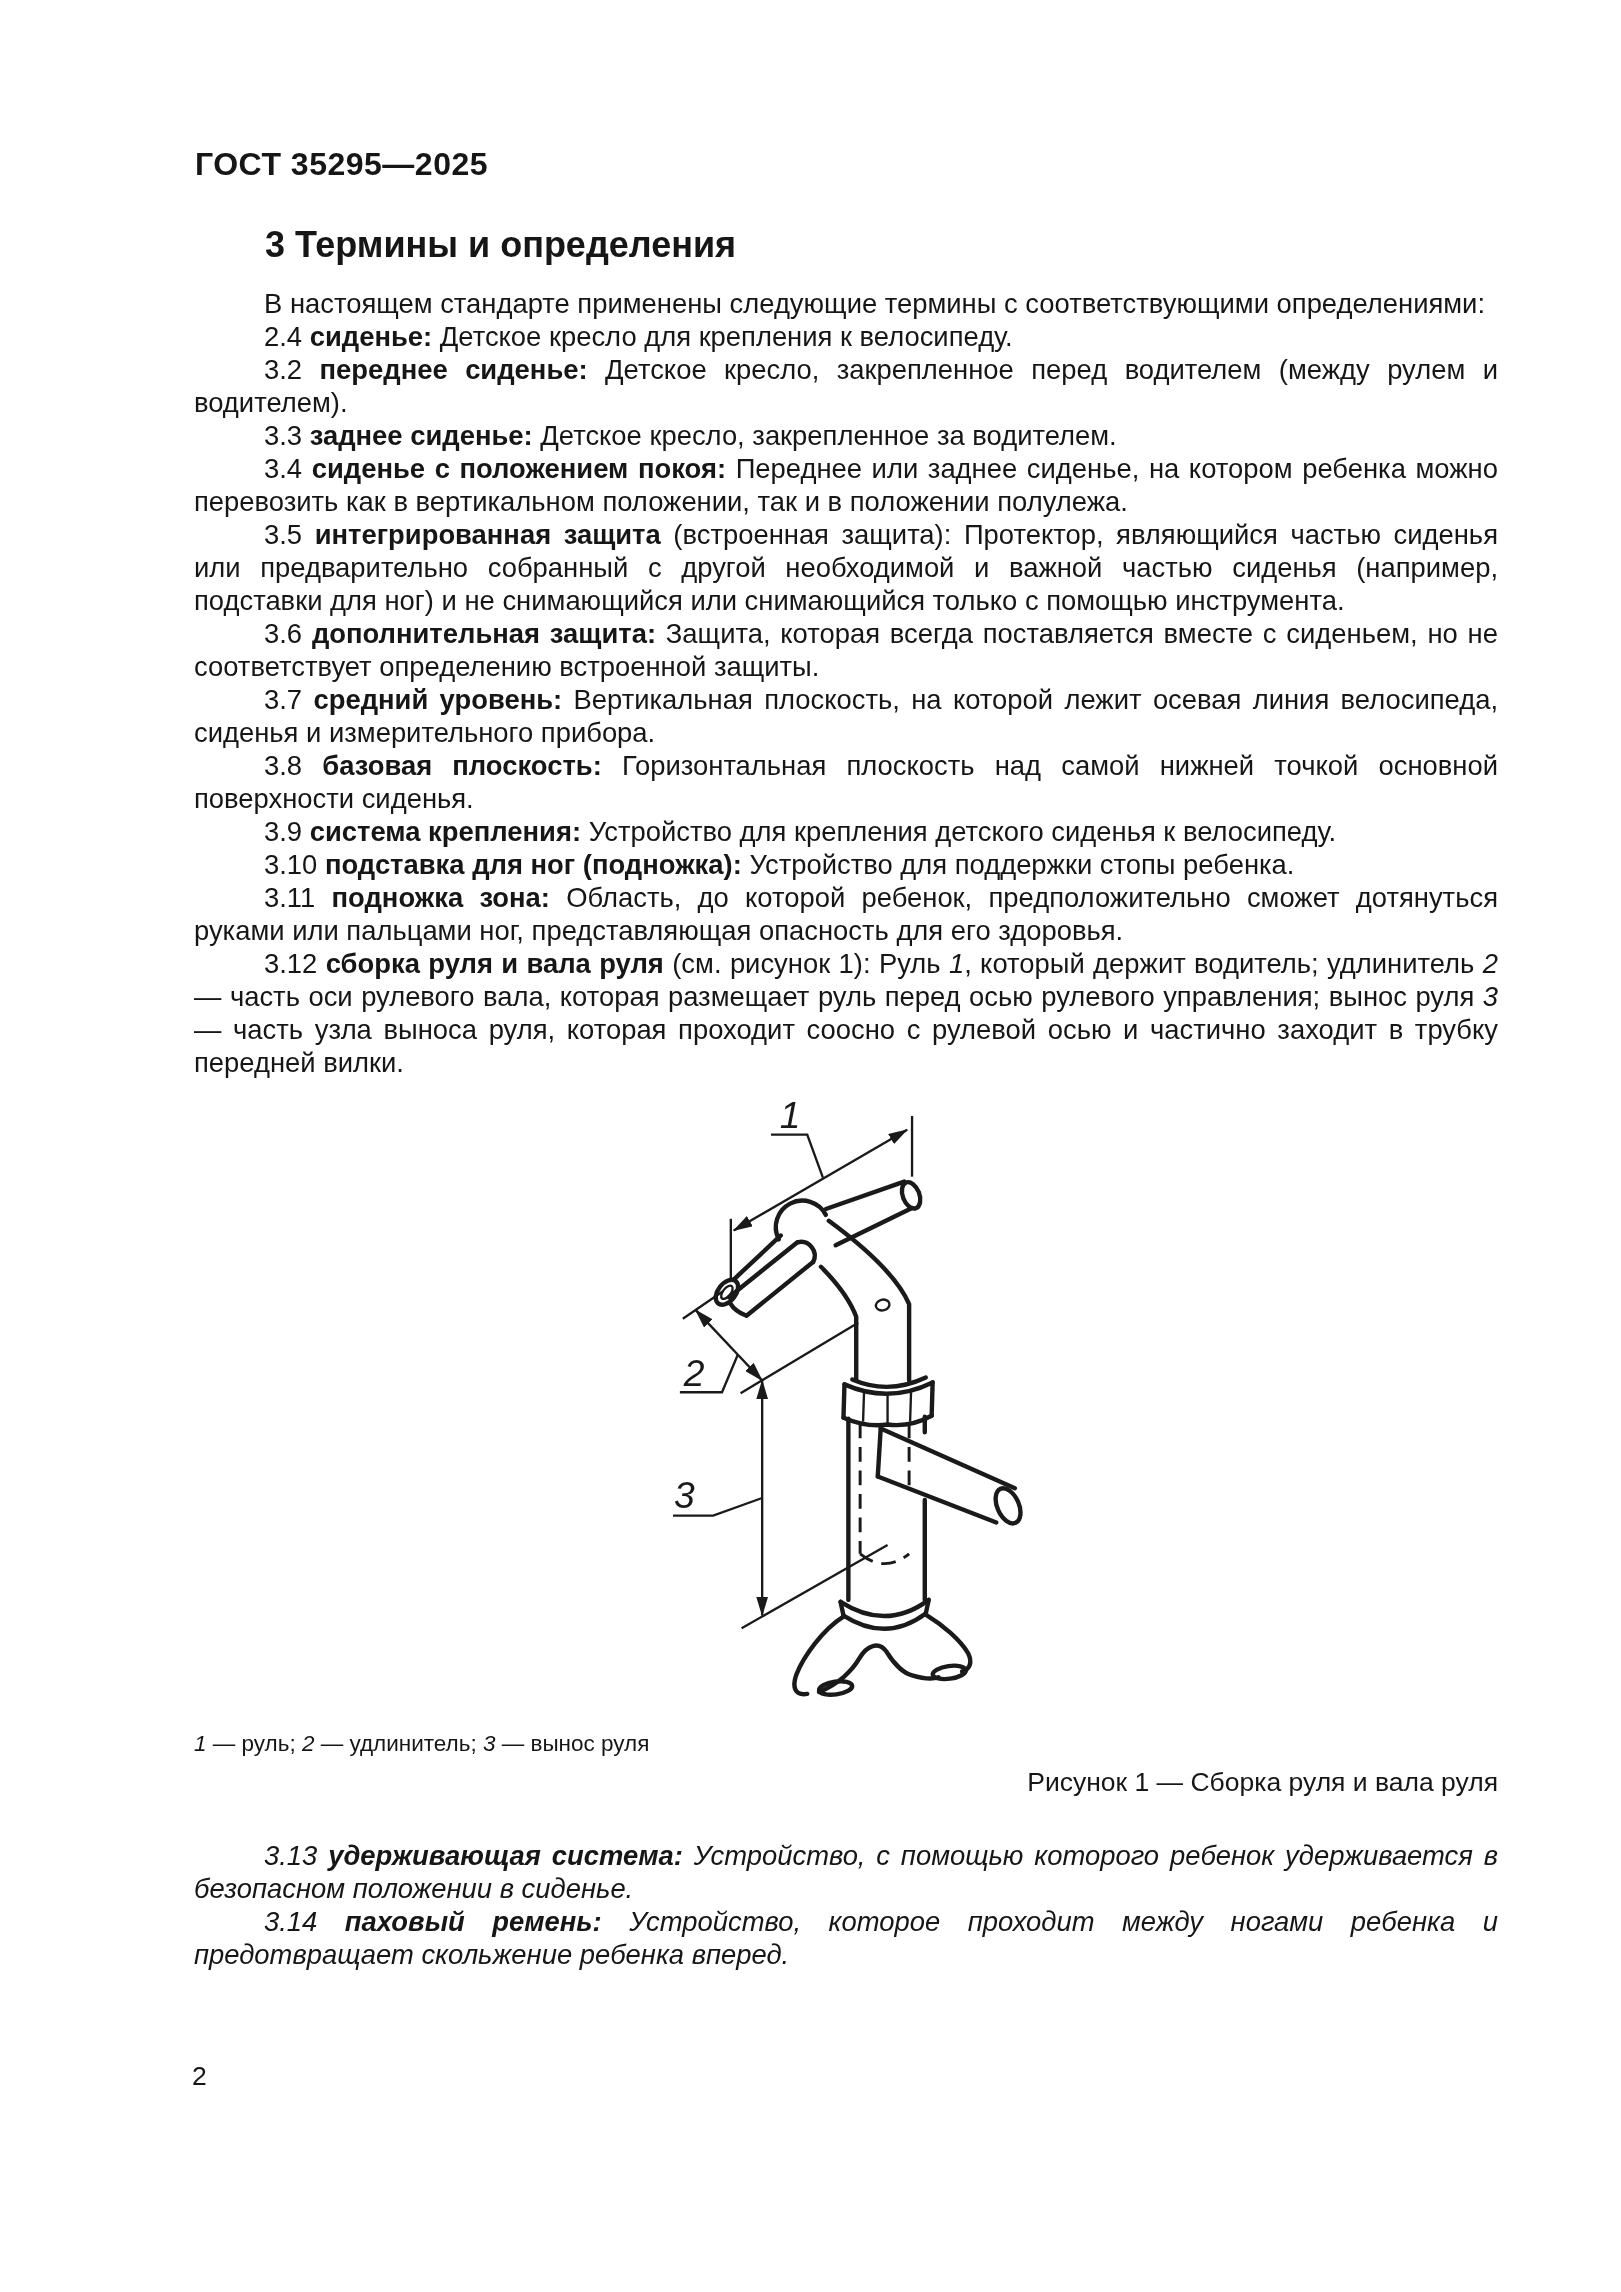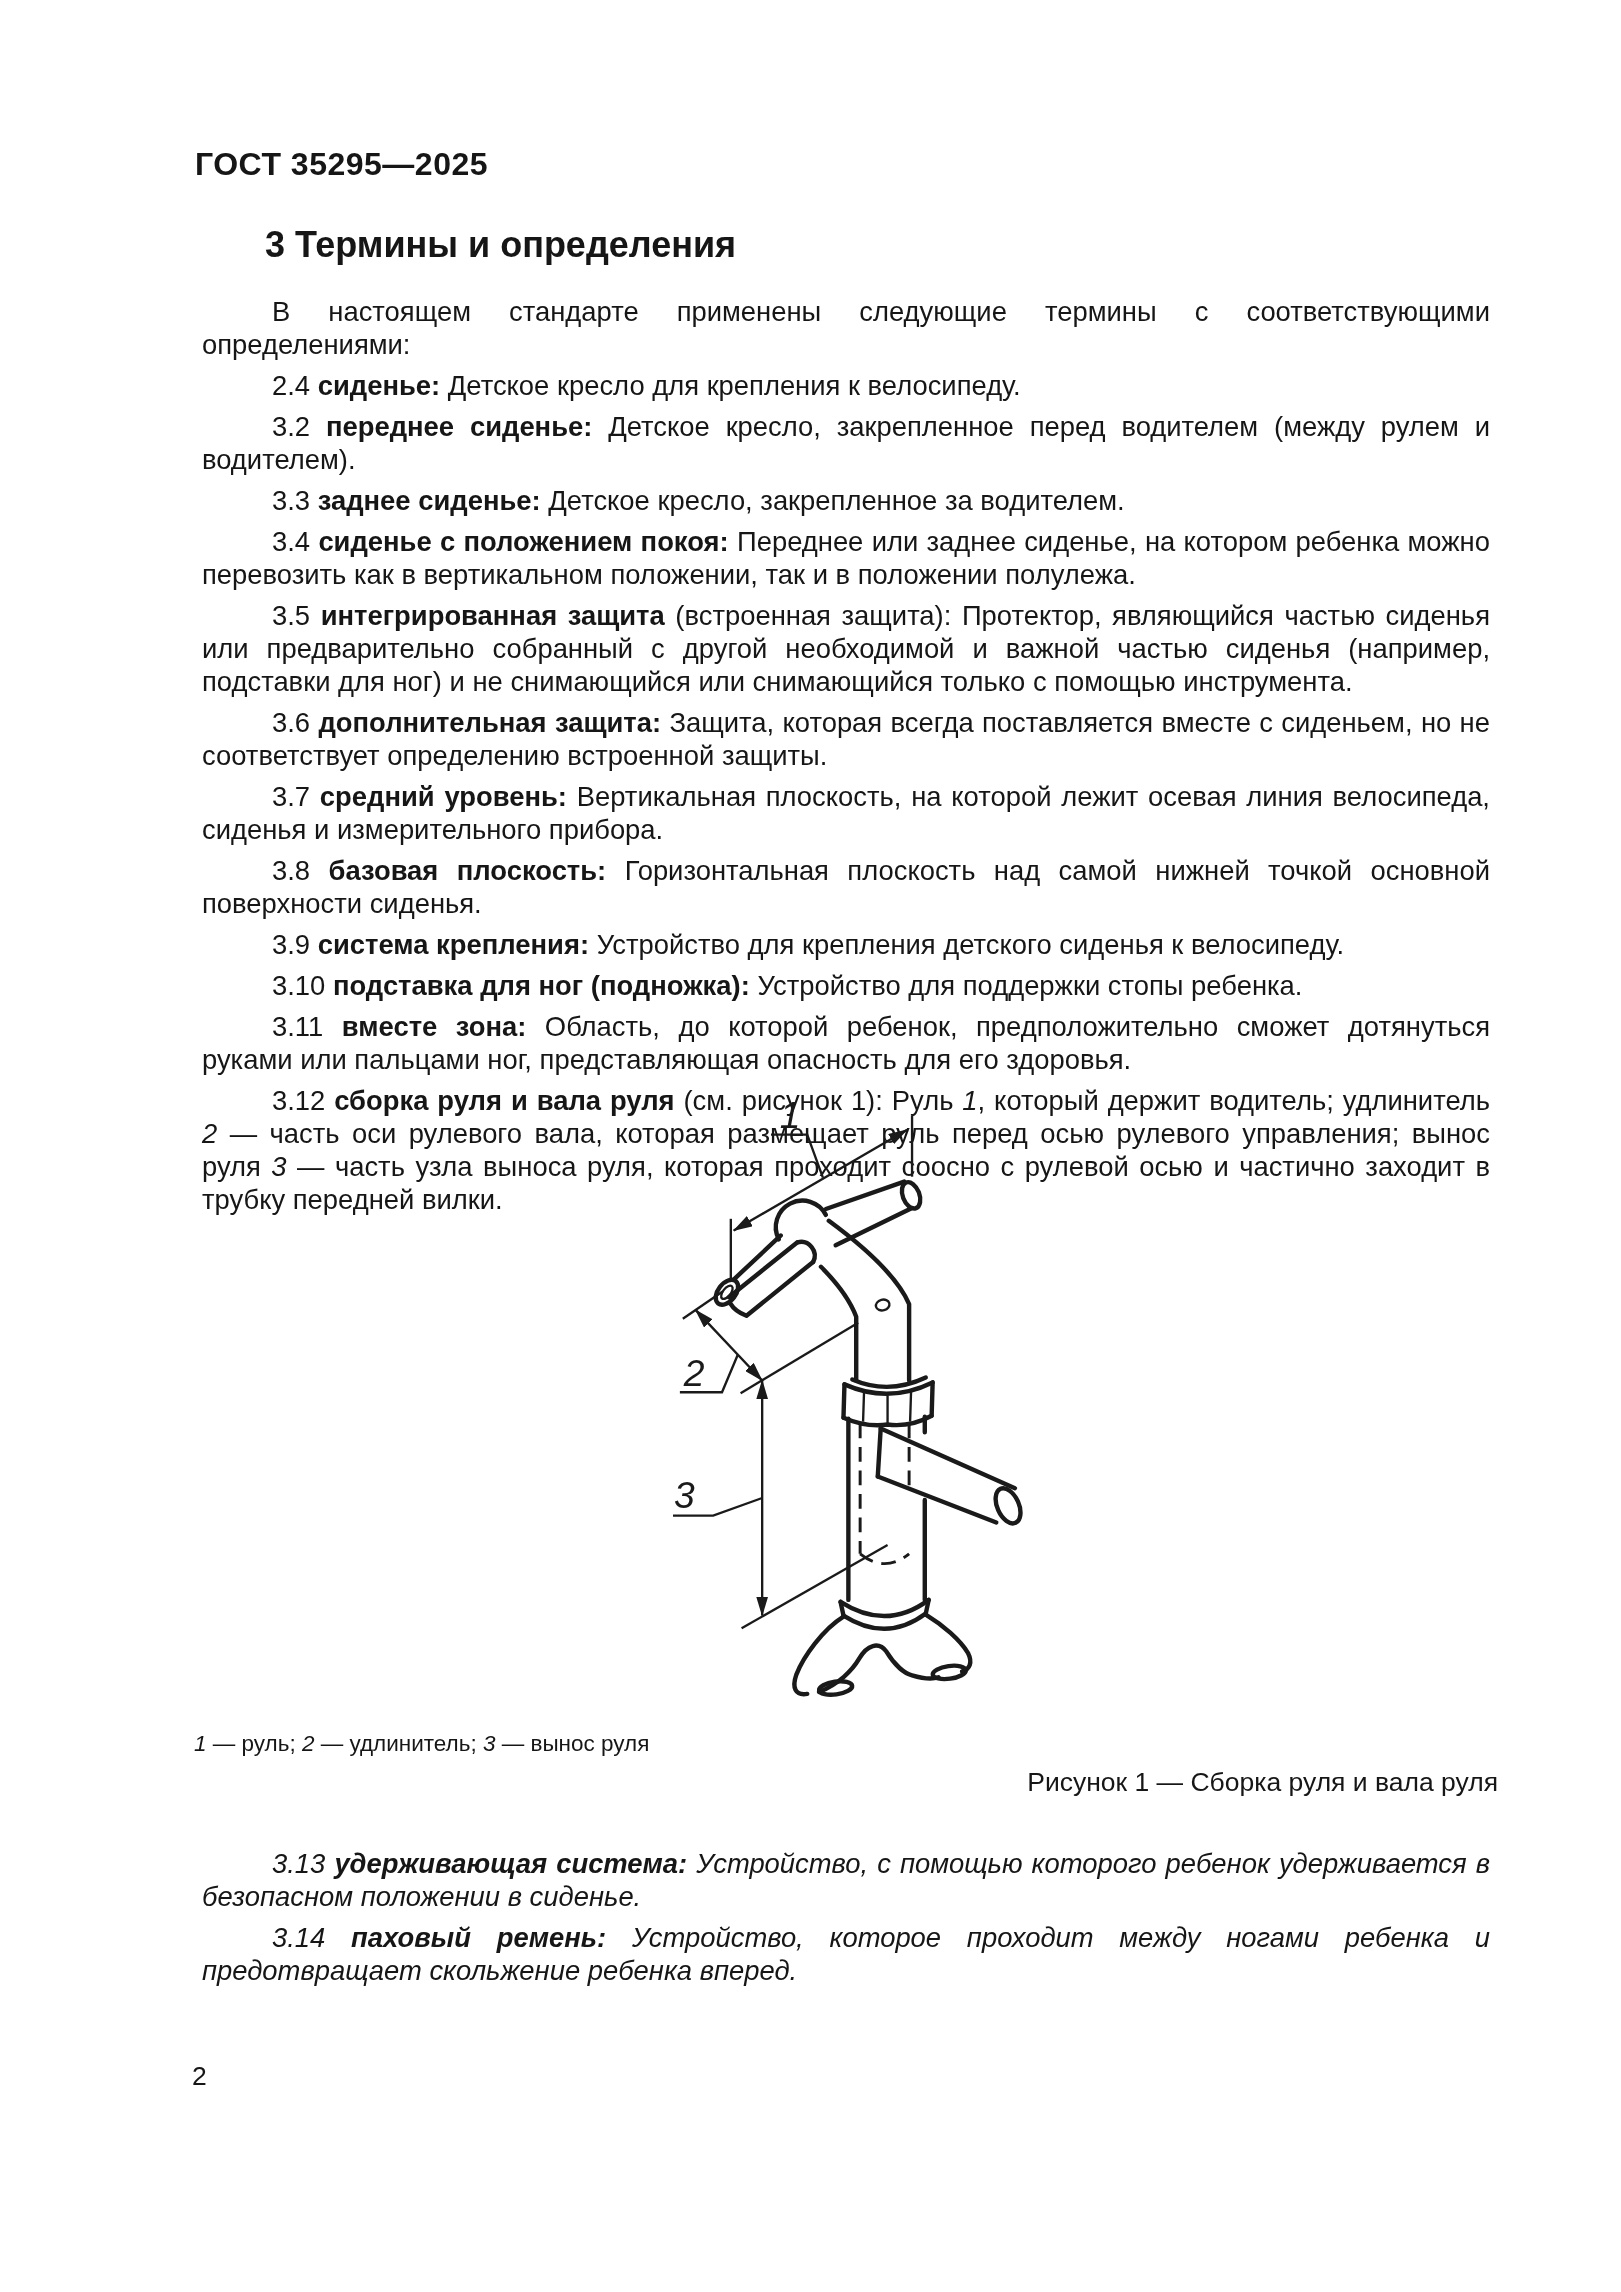--- a/index.html
+++ b/index.html
@@ -15,21 +15,21 @@
   .section-title{
     position:absolute;left:265px;top:224px;
     font-size:36px;font-weight:bold;white-space:nowrap;
   }
   .text-main,.text-bottom{
     position:absolute;left:194px;width:1304px;
     font-size:27.4px;line-height:33px;text-align:justify;
   }
   .text-main{top:287px;}
   .text-bottom{top:1839px;font-style:italic;}
-  .text-main p,.text-bottom p{margin:8px;text-indent:70px;}
+  .text-main p,.text-bottom p{margin:0;text-indent:70px;}
   .figure-wrap{position:absolute;left:578px;top:1059px;width:529px;height:686px;}
   .fig-key{
     position:absolute;left:194px;top:1731px;width:1304px;
     text-align:left;font-size:22.5px;
   }
   .fig-caption{
     position:absolute;left:194px;top:1767px;width:1304px;
     text-align:right;font-size:26.5px;
   }
   .page-number{position:absolute;left:192px;top:2061px;font-size:26.5px;}
@@ -50,21 +50,21 @@
   <p><span>2.4</span> <b>сиденье:</b> <span>Детское кресло для крепления к велосипеду.</span></p>
   <p><span>3.2</span> <b>переднее сиденье:</b> <span>Детское кресло, закрепленное перед водителем (между рулем и водителем).</span></p>
   <p><span>3.3</span> <b>заднее сиденье:</b> <span>Детское кресло, закрепленное за водителем.</span></p>
   <p><span>3.4</span> <b>сиденье с положением покоя:</b> <span>Переднее или заднее сиденье, на котором ребенка можно перевозить как в вертикальном положении, так и в положении полулежа.</span></p>
   <p><span>3.5</span> <b>интегрированная защита</b><span> (встроенная защита):</span> <span>Протектор, являющийся частью сиденья или предварительно собранный с другой необходимой и важной частью сиденья (например, подставки для ног) и не снимающийся или снимающийся только с помощью инструмента.</span></p>
   <p><span>3.6</span> <b>дополнительная защита:</b> <span>Защита, которая всегда поставляется вместе с сиденьем, но не соответствует определению встроенной защиты.</span></p>
   <p><span>3.7</span> <b>средний уровень:</b> <span>Вертикальная плоскость, на которой лежит осевая линия велосипеда, сиденья и измерительного прибора.</span></p>
   <p><span>3.8</span> <b>базовая плоскость:</b> <span>Горизонтальная плоскость над самой нижней точкой основной поверхности сиденья.</span></p>
   <p><span>3.9</span> <b>система крепления:</b> <span>Устройство для крепления детского сиденья к велосипеду.</span></p>
   <p><span>3.10</span> <b>подставка для ног (подножка):</b> <span>Устройство для поддержки стопы ребенка.</span></p>
-  <p><span>3.11</span> <b>вместе зона:</b> <span>Область, до которой ребенок, предположительно сможет дотянуться руками или пальцами ног, представляющая опасность для его здоровья.</span></p>
+  <p><span>3.11</span> <b>подножка зона:</b> <span>Область, до которой ребенок, предположительно сможет дотянуться руками или пальцами ног, представляющая опасность для его здоровья.</span></p>
   <p><span>3.12</span> <b>сборка руля и вала руля</b><span> (см. рисунок 1):</span> <span>Руль </span><i>1</i><span>, который держит водитель; удлинитель </span><i>2</i><span> — часть оси рулевого вала, которая размещает руль перед осью рулевого управления; вынос руля </span><i>3</i><span> — часть узла выноса руля, которая проходит соосно с рулевой осью и частично заходит в трубку передней вилки.</span></p>
 </div>
 
 <div class="figure-wrap">
   <svg width="529" height="686" viewBox="590 1080 540 700">
     <defs>
       <marker id="arw" viewBox="0 0 20 12" refX="19" refY="6" markerWidth="20" markerHeight="12" markerUnits="userSpaceOnUse" orient="auto-start-reverse">
         <path d="M0,0 L20,6 L0,12 Z" fill="#1a1a1a"></path>
       </marker>
     </defs>

